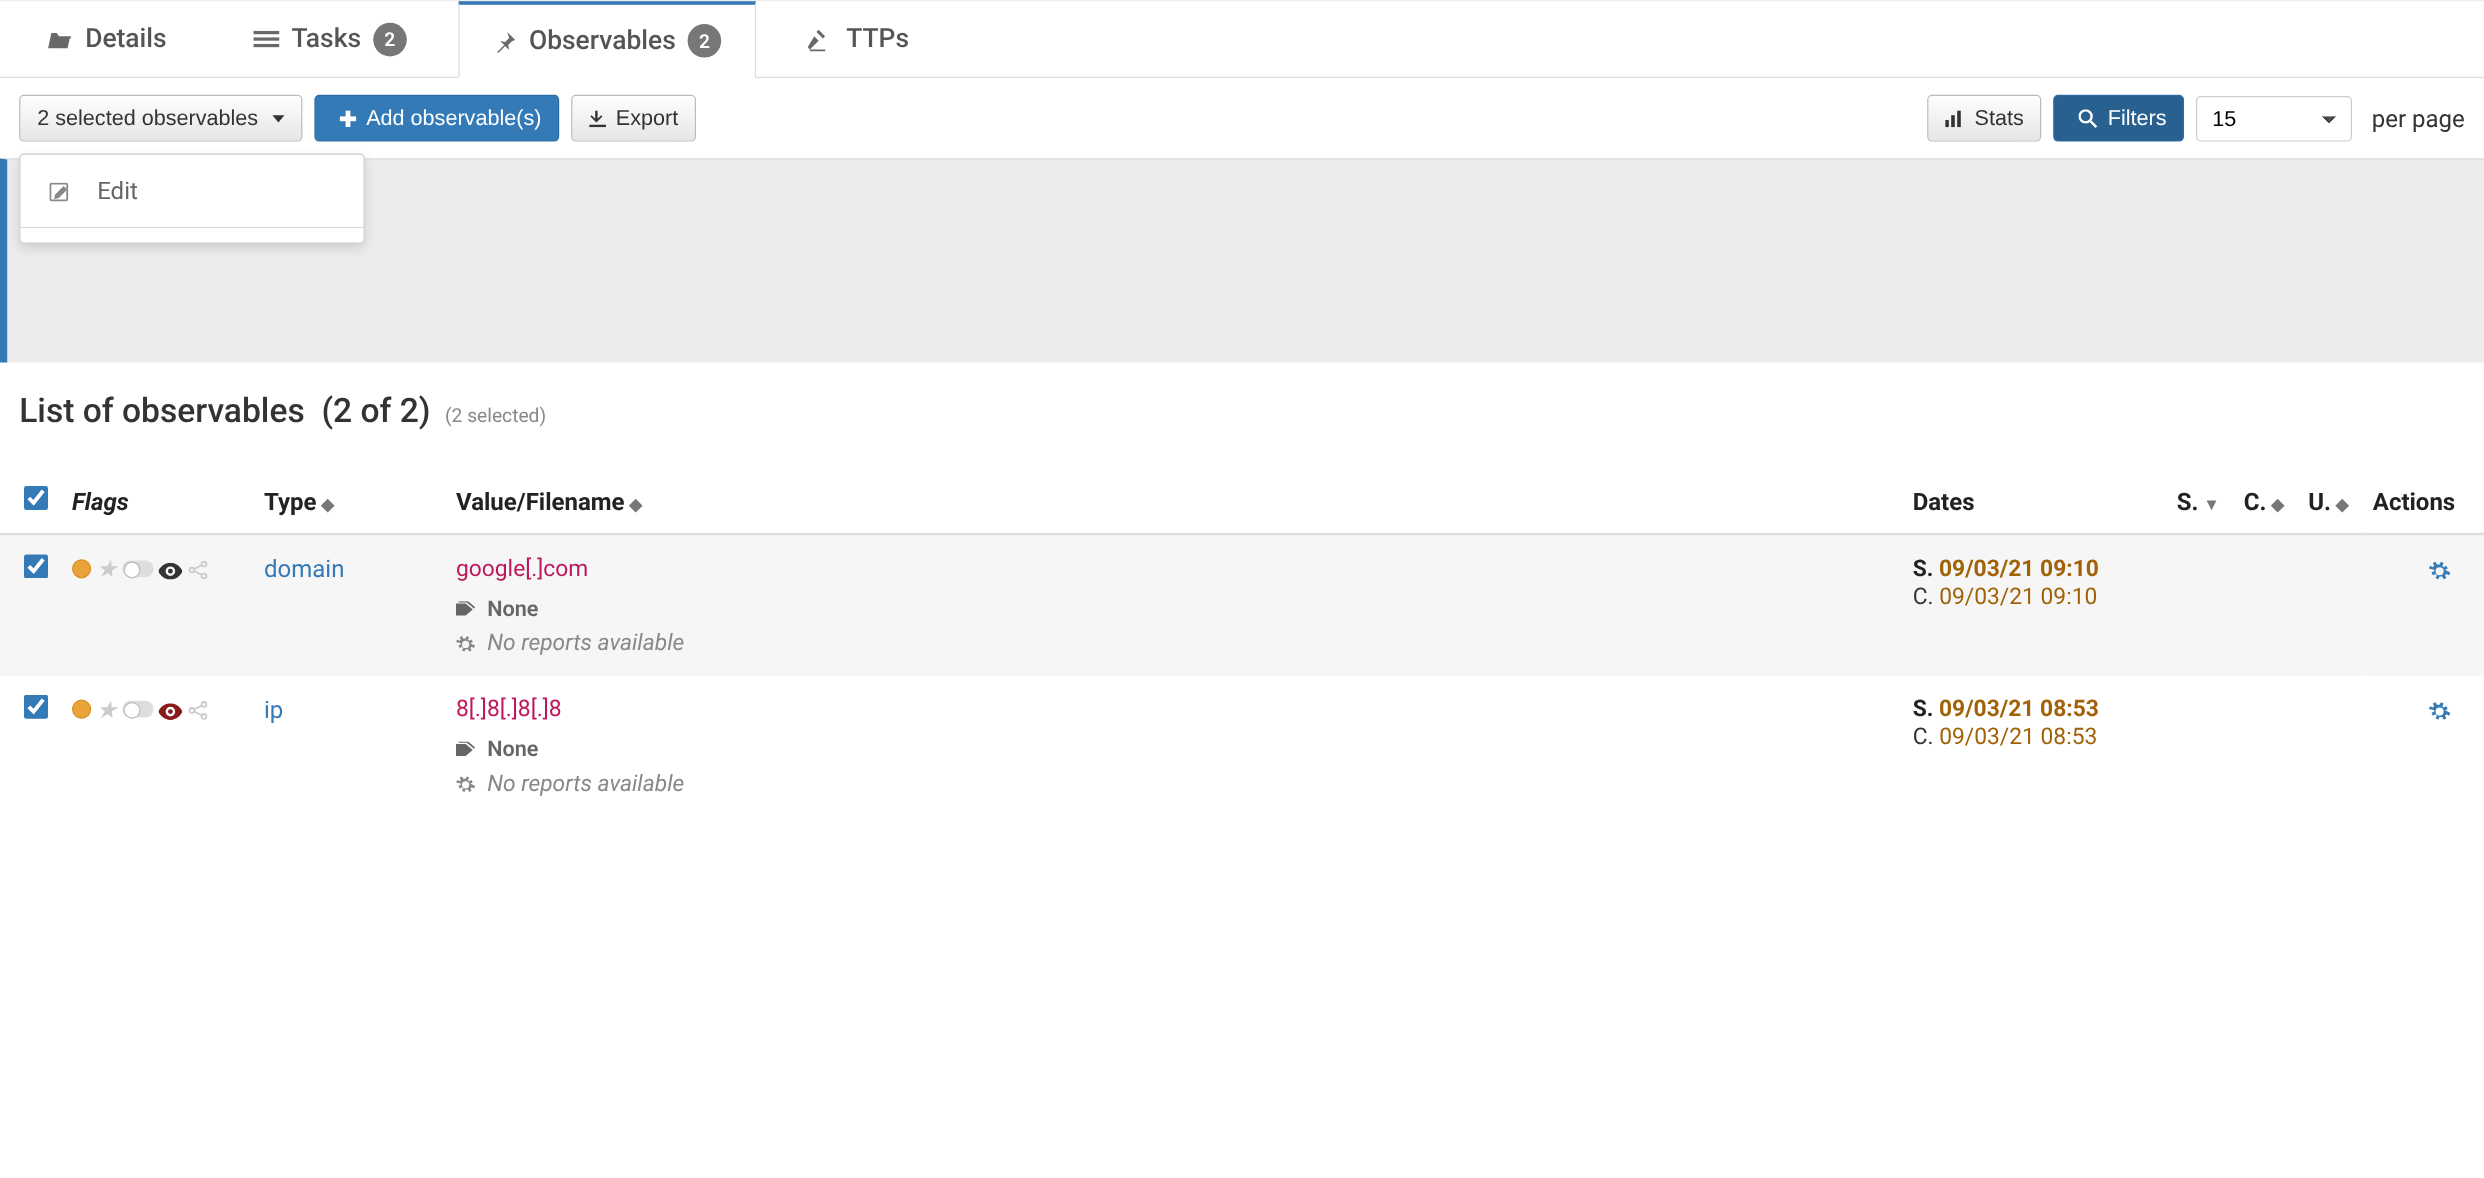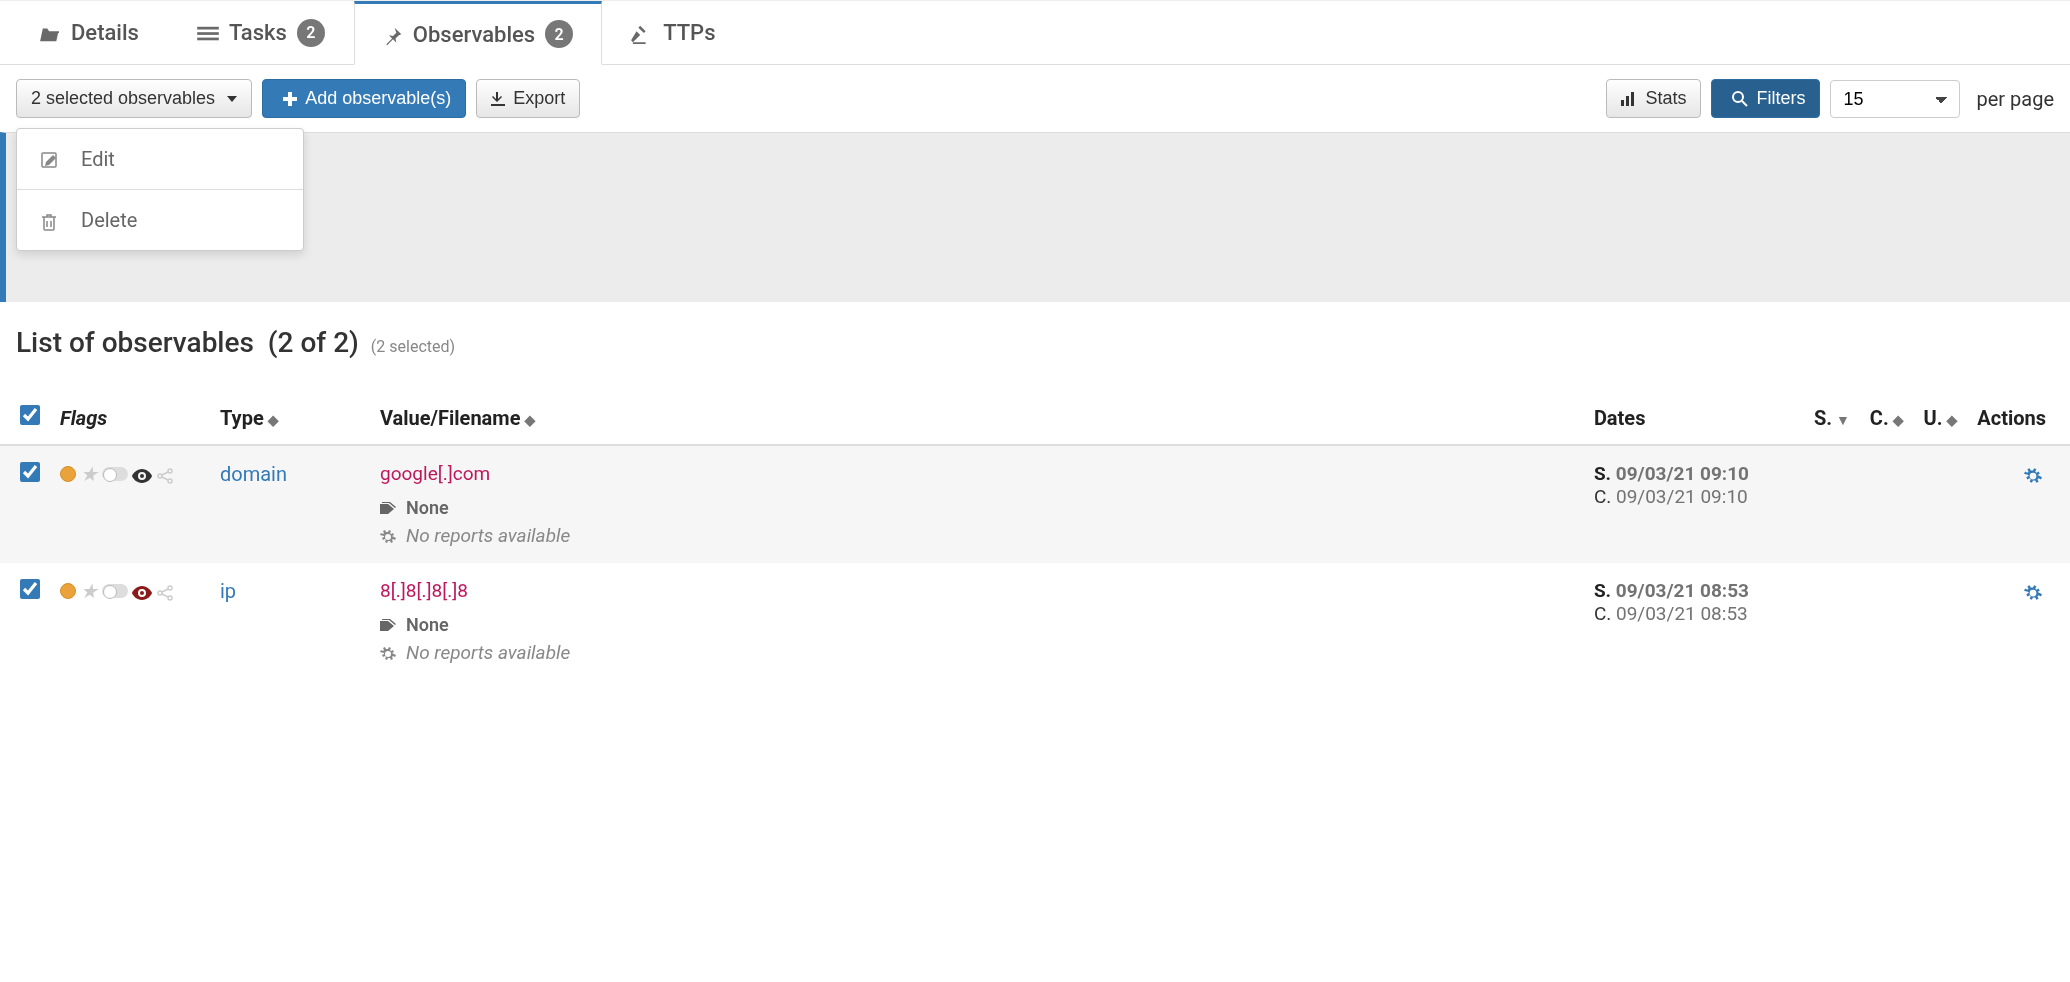--- a/index.html
+++ b/index.html
@@ -9,20 +9,21 @@
       color: #333;
       background: #fff;
     }
     
     
     .tabs {
       display: flex;
       border-bottom: 1px solid #ddd;
       border-top: 1px solid #eee;
       padding-left: 10px;
+      gap: 14px;
     }
     .tab {
       display: flex;
       align-items: center;
       gap: 10px;
       padding: 16px 28px;
       color: #555;
       cursor: pointer;
       border: 1px solid transparent;
       font-size: 22px;
@@ -209,21 +210,21 @@
       display: flex;
       align-items: center;
       gap: 10px;
       margin-top: 6px;
       color: #888;
       font-style: italic;
       font-size: 19px;
     }
     .date-line { font-size: 19px; }
     .date-bold { font-weight: 700; color: #222; }
-    .date-link { color: #737373; }
+    .date-link { color: #a16207; }
     
     .flags-icons {
       display: flex;
       align-items: center;
       gap: 4px;
     }
     .dot-yellow {
       width: 16px; height: 16px; border-radius: 50%;
       background: #e9a33a;
       display: inline-block;
@@ -343,28 +344,20 @@
   <div class="dropdown-item">
     <span class="icon">
       <svg width="18" height="18" viewBox="0 0 18 18" fill="none" stroke="currentColor" stroke-width="1.5">
           <rect x="1" y="1" width="14" height="14" rx="1"></rect>
           <path d="M12 3l3 3-7 7-4 1 1-4z" fill="currentColor" stroke="none"></path>
         </svg>
     </span>
     <span>Edit</span>
   </div>
   <div class="dropdown-divider"></div>
-  <div class="dropdown-item">
-    <span class="icon">
-      <svg width="16" height="18" viewBox="0 0 16 18" fill="none" stroke="currentColor" stroke-width="1.5">
-          <path d="M1 4h14M3 4v12a1 1 0 001 1h8a1 1 0 001-1V4M6 4V2h4v2M6 8v6M10 8v6"></path>
-        </svg>
-    </span>
-    <span>Delete</span>
-  </div>
 </div>
 
 <div class="graybar"></div>
 
 <div class="list-heading">
   <h2>
     <span>List of observables</span>
     &nbsp;<span>(2 of 2)</span>
   </h2>
   <span class="sel">(2 selected)</span>

